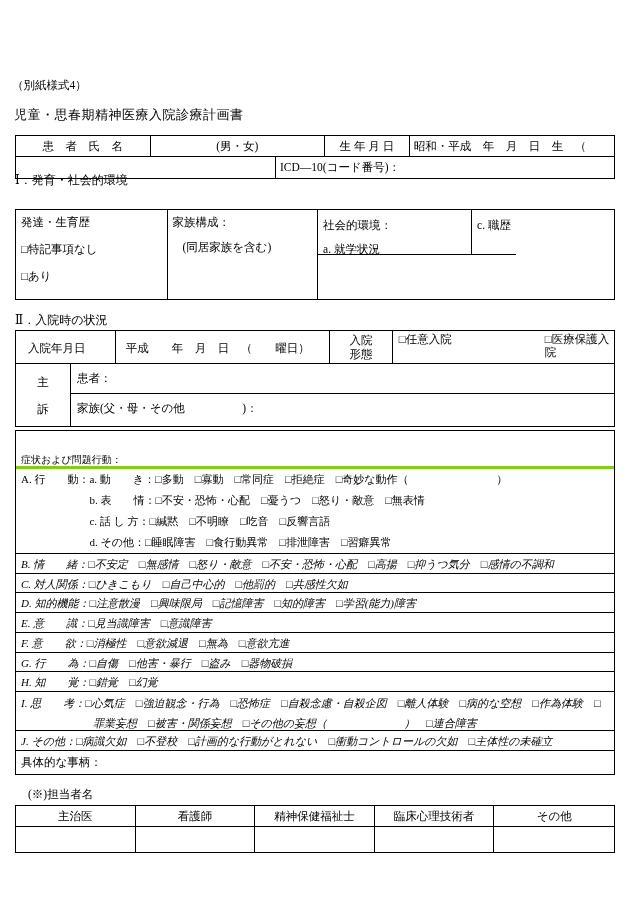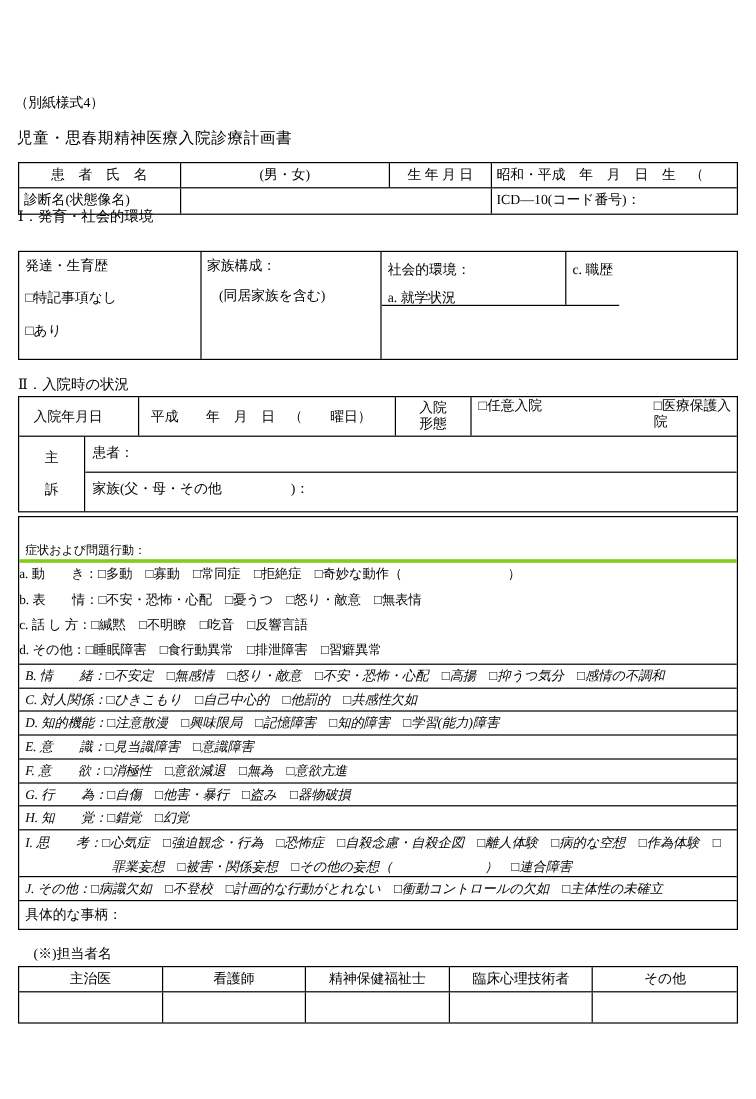--- a/index.html
+++ b/index.html
@@ -56,21 +56,20 @@
   <div class="abs tbl" style="left:15px; top:135px; width:600px">
     <div class="trow" style="height:21px">
       <div class="tcell c" style="width:135px">患　者　氏　名</div>
       <div class="tcell" style="width:175px; text-align:center">
         <span>(男・女)</span>
       </div>
       <div class="tcell c" style="width:85px">生 年 月 日</div>
       <div class="tcell" style="width:205px">昭和・平成　年　月　日　生　（　歳）</div>
     </div>
     <div class="trow" style="height:21px">
-      <div class="tcell" style="width:135px">診断名(状態像名)</div>
       <div class="tcell" style="width:260px"></div>
       <div class="tcell" style="width:205px">ICD—10(コード番号)：</div>
     </div>
   </div>
 
   <div class="abs heading" style="left:15px; top:172px">Ⅰ．発育・社会的環境</div>
 
   <div class="abs tbl" style="left:15px; top:209px; width:600px; height:91px">
     <div class="trow" style="height:100%">
       <div class="tcell" style="width:152px; padding:3px 5px">
@@ -122,20 +121,21 @@
         <div style="height:30px; border-bottom:1px solid #000; padding:5px 6px 0">患者：</div>
         <div style="flex:1; padding:5px 6px 0">家族(父・母・その他　　　　　)：</div>
       </div>
     </div>
   </div>
 
   <div class="abs tbl symp" style="left:15px; top:430px; width:600px; height:345px">
     <div class="shead">症状および問題行動：</div>
 
     <div class="sA">
+      <div class="sA-label">A. 行　　動：</div>
       <div class="sA-lines">
         <div>a. 動　　き：□多動　□寡動　□常同症　□拒絶症　□奇妙な動作（　　　　　　　　）</div>
         <div>b. 表　　情：□不安・恐怖・心配　□憂うつ　□怒り・敵意　□無表情</div>
         <div>c. 話 し 方：□緘黙　□不明瞭　□吃音　□反響言語</div>
         <div>d. その他：□睡眠障害　□食行動異常　□排泄障害　□習癖異常</div>
       </div>
     </div>
 
     <div class="srow">B. 情　　緒：□不安定　□無感情　□怒り・敵意　□不安・恐怖・心配　□高揚　□抑うつ気分　□感情の不調和</div>
     <div class="srow">C. 対人関係：□ひきこもり　□自己中心的　□他罰的　□共感性欠如</div>

